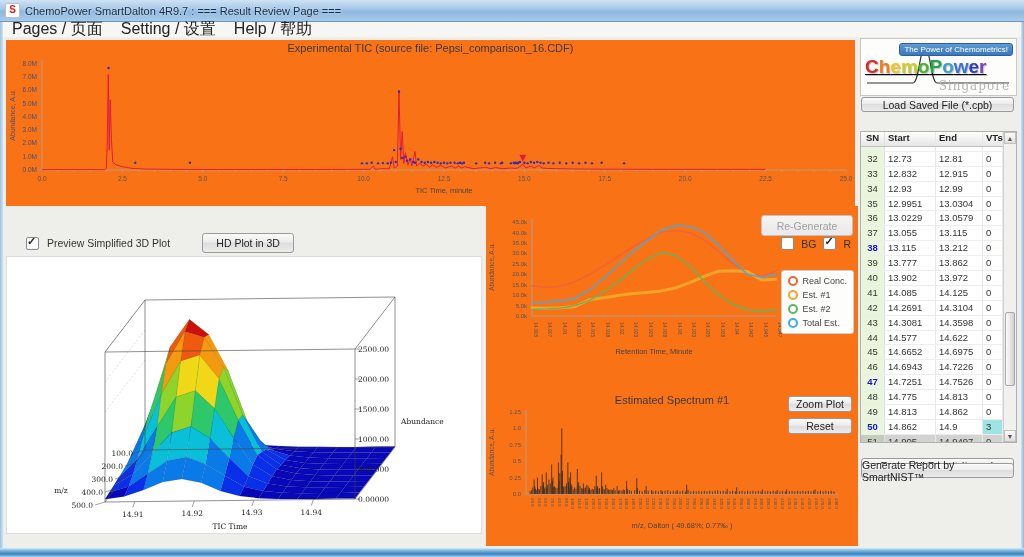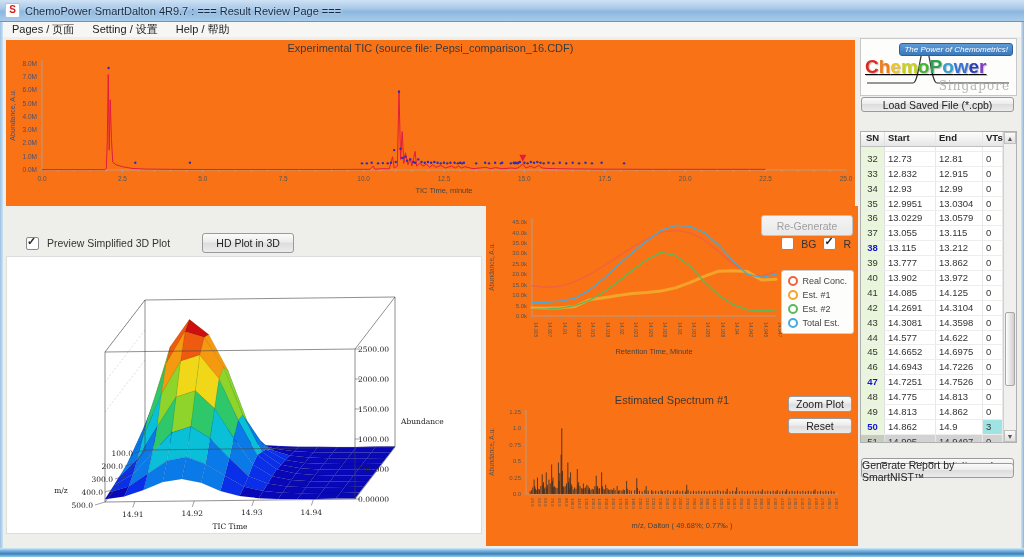--- a/index.html
+++ b/index.html
@@ -11,41 +11,41 @@
     border-bottom:1px solid #6f94b8;display:flex;align-items:center;gap:5px;padding-left:5px;box-sizing:border-box;}
   .win-icon{width:13px;height:13px;background:#fff;border:1px solid #c0c0c0;border-radius:2px;
     color:#d41f1f;font-size:10px;font-weight:bold;text-align:center;line-height:12px;}
   .title-text{font-size:11px;color:#182a42;text-shadow:0 0 3px #e8f2fc;white-space:nowrap;}
   .frame-left{left:0;top:22px;width:3px;height:526px;background:linear-gradient(90deg,#9cc0e2,#cfe4f4);}
   .frame-right{left:1021px;top:22px;width:3px;height:526px;background:linear-gradient(90deg,#cfe4f4,#8fb4da);}
   .frame-bottom{left:0;top:548px;width:1024px;height:9px;
     background:linear-gradient(180deg,#d3ecfa 0%,#79b4e0 30%,#3f7fb8 65%,#8fd0f0 100%);}
   .menubar{left:3px;top:22px;width:1018px;height:15px;background:#f6f6f4;border-bottom:1px solid #dcdcda;
     display:flex;align-items:center;}
-  .menu-item{font-size:11px;color:#222;padding:18px 9px;}
+  .menu-item{font-size:16px;color:#222;padding:18px 9px;}
   .client{left:3px;top:37px;width:1018px;height:511px;background:#eeeeea;}
   
   .panel{position:absolute;background:#f97316;}
   .chart-title{width:100%;text-align:center;font-size:11px;color:#3a3a3a;}
   
   .btn{position:absolute;background:linear-gradient(180deg,#fbfbfb,#ececec 45%,#dddddd 50%,#ececec 100%);
     border:1px solid #9a9a9a;border-radius:3px;font-size:10.5px;color:#222;
     display:flex;align-items:center;justify-content:center;box-sizing:border-box;}
   .btn.disabled{color:#9f9f9f;border-color:#c2c2c2;background:linear-gradient(180deg,#f4f4f4,#e9e9e9);}
   
   .cb{display:inline-block;width:11px;height:11px;background:#fff;border:1px solid #8a8a8a;
     border-radius:2px;position:relative;vertical-align:middle;}
   .cb.checked::after{content:"\2713";position:absolute;left:0px;top:-3px;font-size:11px;color:#2a2a2a;font-weight:bold;}
   .cb-label{font-size:10.5px;color:#333;vertical-align:middle;}
   
   .sidebar{left:858px;top:38px;width:161px;height:510px;}
   .logo-panel{position:absolute;left:2px;top:0px;width:155px;height:56px;background:#fdfdfb;
     border:1px solid #c8c8c8;overflow:hidden;}
   .badge{position:absolute;right:3px;top:4px;background:linear-gradient(180deg,#5f9bd4,#3a78bc);
-    border:1px solid #2d5f9a;border-radius:3px;color:#fff;font-size:8px;padding:1px 4px;font-style:italic;}
+    border:1px solid #2d5f9a;border-radius:3px;color:#fff;font-size:8px;padding:1px 4px;}
   .brand{position:absolute;left:4px;top:17px;font-size:19px;font-weight:bold;letter-spacing:0px;
     text-shadow:1px 1px 1px rgba(0,0,0,0.25);white-space:nowrap;text-decoration:underline;}
   .region{position:absolute;right:6px;bottom:2px;font-family:"DejaVu Serif",serif;
     font-size:12px;color:#b4b4b4;letter-spacing:1px;}
   .side-btn{left:3px;width:153px;height:15px;}
   
   .tbl{position:absolute;left:2px;top:93px;width:155px;height:310px;background:#fff;
     border:1px solid #b0b0b0;font-size:9.5px;color:#333;overflow:hidden;}
   .thead{display:flex;height:14px;background:linear-gradient(180deg,#fdfdfd,#e6e6e6);
     border-bottom:1px solid #c0c0c0;font-weight:bold;color:#222;}

